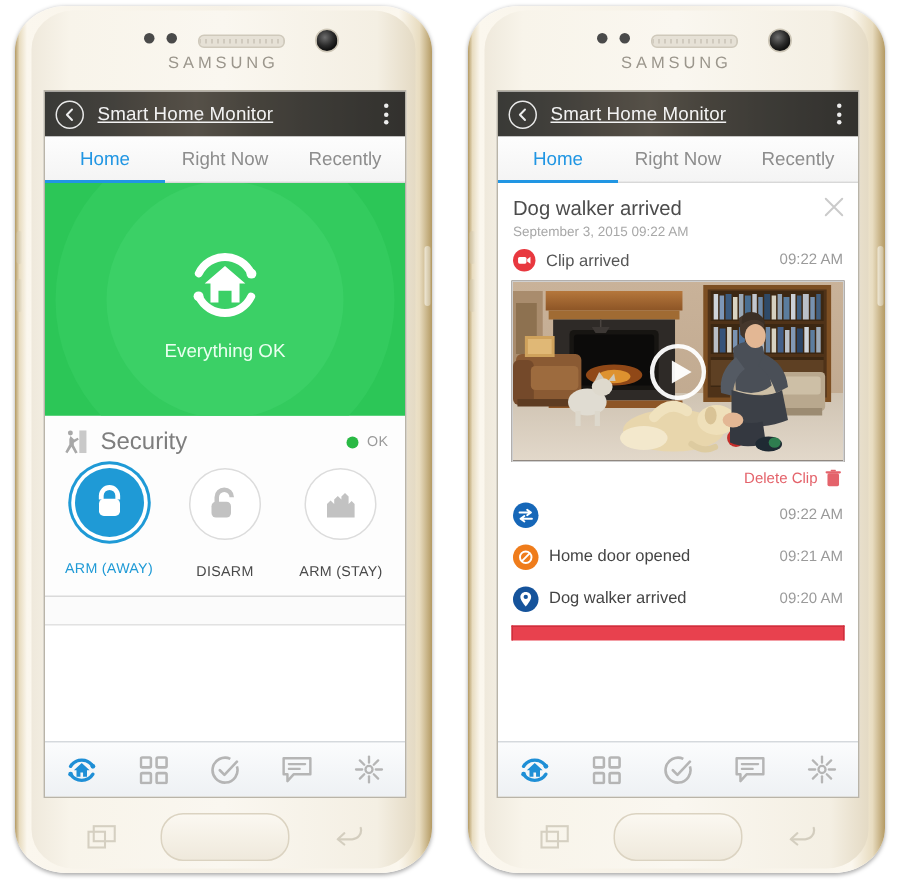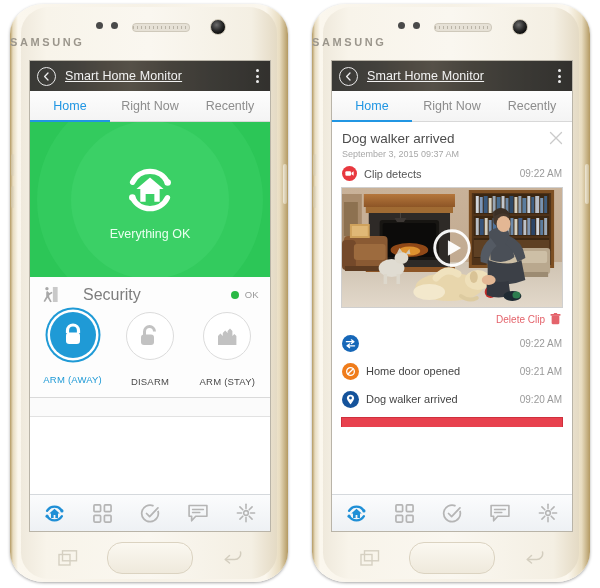--- a/index.html
+++ b/index.html
@@ -44,22 +44,22 @@
   .top-hw{position:absolute;left:0;right:0;top:10px;height:22px;}
   .sensor{position:absolute;width:7px;height:7px;border-radius:50%;background:#4a4a4a;top:8px;}
   .s1{left:86px;} .s2{left:101px;}
   .speaker{position:absolute;left:122px;top:9px;width:56px;height:7px;border-radius:4px;
     background:#e6e1d6;border:1px solid #cfc9bb;
     background-image:repeating-linear-gradient(90deg,#b9b3a6 0 1px,transparent 1px 4px);
     background-position:4px 2px;background-repeat:repeat-x;background-size:auto 3px;}
   .cam{position:absolute;left:200px;top:5px;width:14px;height:14px;border-radius:50%;
     background:radial-gradient(circle at 40% 35%,#6e6e6e 0%,#2b2b2b 45%,#101010 70%,#454545 100%);
     border:1px solid #cdc6b6;}
-  .brand{position:absolute;left:0;right:0;top:32px;
-    font-size:11px;letter-spacing:2.6px;color:#9b968c;font-weight:bold;}
+  .brand{position:absolute;left:0;right:0;top:32px;text-align:center;
+    font-size:11px;letter-spacing:2.6px;color:#9b968c;font-weight:normal;}
 
   
   .screen{
     position:absolute;left:19px;top:56px;width:240px;height:470px;
     background:#ffffff;overflow:hidden;
     border:1px solid #b9b4a8;
   }
 
   
   .home-key{position:absolute;left:97px;top:538px;width:84px;height:30px;border-radius:15px;
@@ -96,21 +96,21 @@
   .r1{width:300px;height:300px;background:#2cc657;}
   .r2{width:226px;height:226px;background:#33cb5e;}
   .r3{width:158px;height:158px;background:#3bd066;}
   .hero-inner{position:absolute;inset:0;display:flex;flex-direction:column;
     align-items:center;justify-content:center;}
   .hero-icon{width:62px;height:62px;}
   .hero-label{margin-top:6px;color:#eafff0;font-size:12.5px;}
 
   
   .sec-card{background:#fdfdfd;border-bottom:1px solid #dadada;}
-  .sec-head{display:flex;align-items:center;padding:8px 11px 2px 11px;gap:16px;}
+  .sec-head{display:flex;align-items:center;padding:8px 11px 2px 11px;}
   .sec-title{font-size:16px;color:#7e7e7e;margin-left:7px;font-weight:normal;}
   .sec-status{margin-left:auto;display:flex;align-items:center;gap:6px;justify-content:flex-end;}
   .dot{width:8px;height:8px;border-radius:50%;background:#29b944;}
   .ok-txt{font-size:9.5px;color:#9a9a9a;letter-spacing:.3px;}
 
   .modes{display:flex;padding:6px 4px 10px 4px;}
   .mode{flex:1;display:flex;flex-direction:column;align-items:center;}
   .mode-circ{width:46px;height:46px;border-radius:50%;display:flex;align-items:center;justify-content:center;}
   .mode-circ.on{background:#1f9ad6;box-shadow:0 0 0 2.5px #fff,0 0 0 4.5px #1f9ad6;}
   .mode-circ.off{background:#fff;border:1.5px solid #dcdcdc;}
@@ -352,34 +352,34 @@
 
         <div class="tabs">
           <div class="tab active">Home</div>
           <div class="tab">Right Now</div>
           <div class="tab">Recently</div>
           <div class="tab-underline"></div>
         </div>
 
         <div class="ev-head">
           <div class="ev-title">Dog walker arrived</div>
-          <div class="ev-sub">September 3, 2015 09:37 AM</div>
+          <div class="ev-sub">September 3, 2015 09:22 AM</div>
           <svg class="ev-close" viewBox="0 0 14 14">
             <path d="M1.5 1.5 L12.5 12.5 M12.5 1.5 L1.5 12.5" stroke="#8b8b8b" stroke-width="1.3" stroke-linecap="round"></path>
           </svg>
         </div>
 
         <div class="clip-row">
           <div class="clip-ic">
             <svg width="9" height="7" viewBox="0 0 12 9">
               <rect x="0.5" y="1.5" width="7.5" height="6" rx="1.4" fill="#fff"></rect>
               <path d="M8.6 3.5 L11.5 1.4 V7.6 L8.6 5.5 Z" fill="#fff"></path>
             </svg>
           </div>
-          <div class="clip-txt">Clip detects</div>
+          <div class="clip-txt">Clip arrived</div>
           <div class="clip-time">09:22 AM</div>
         </div>
 
         <div class="video">
           <svg viewBox="0 0 222 119" width="100%" height="100%" preserveAspectRatio="none">
             <defs>
               <linearGradient id="wallg" x1="0" y1="0" x2="0" y2="1">
                 <stop offset="0" stop-color="#c9b299"></stop>
                   <stop offset="1" stop-color="#bda68c"></stop>
               </linearGradient>

